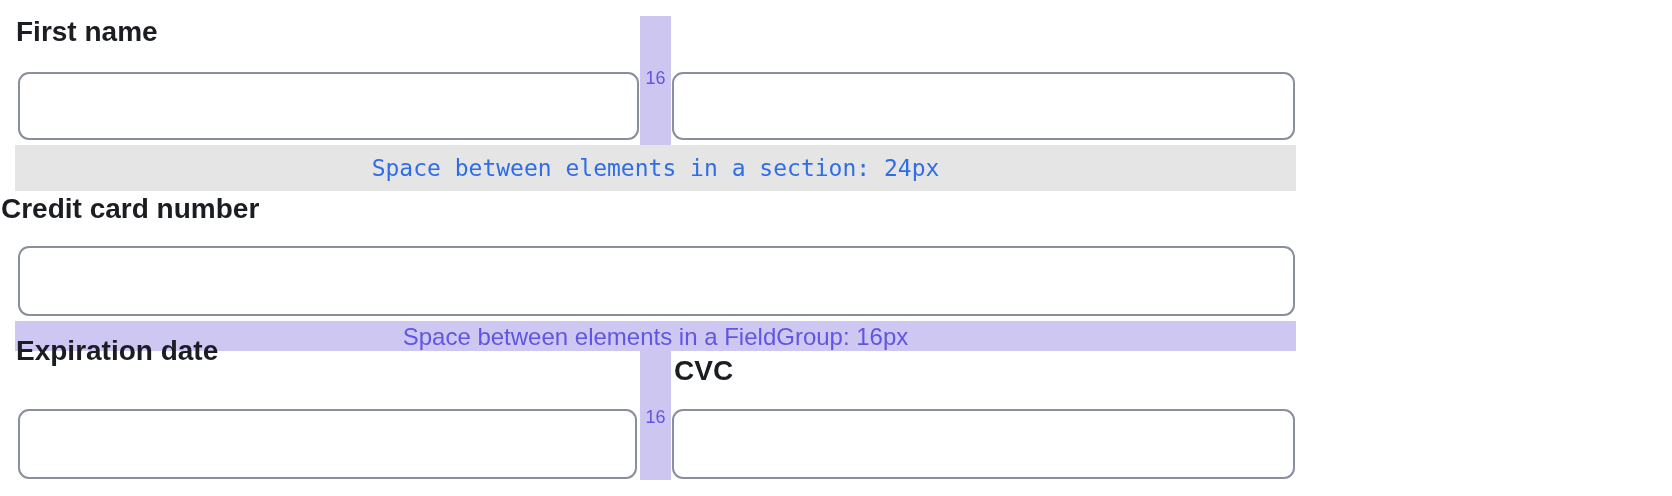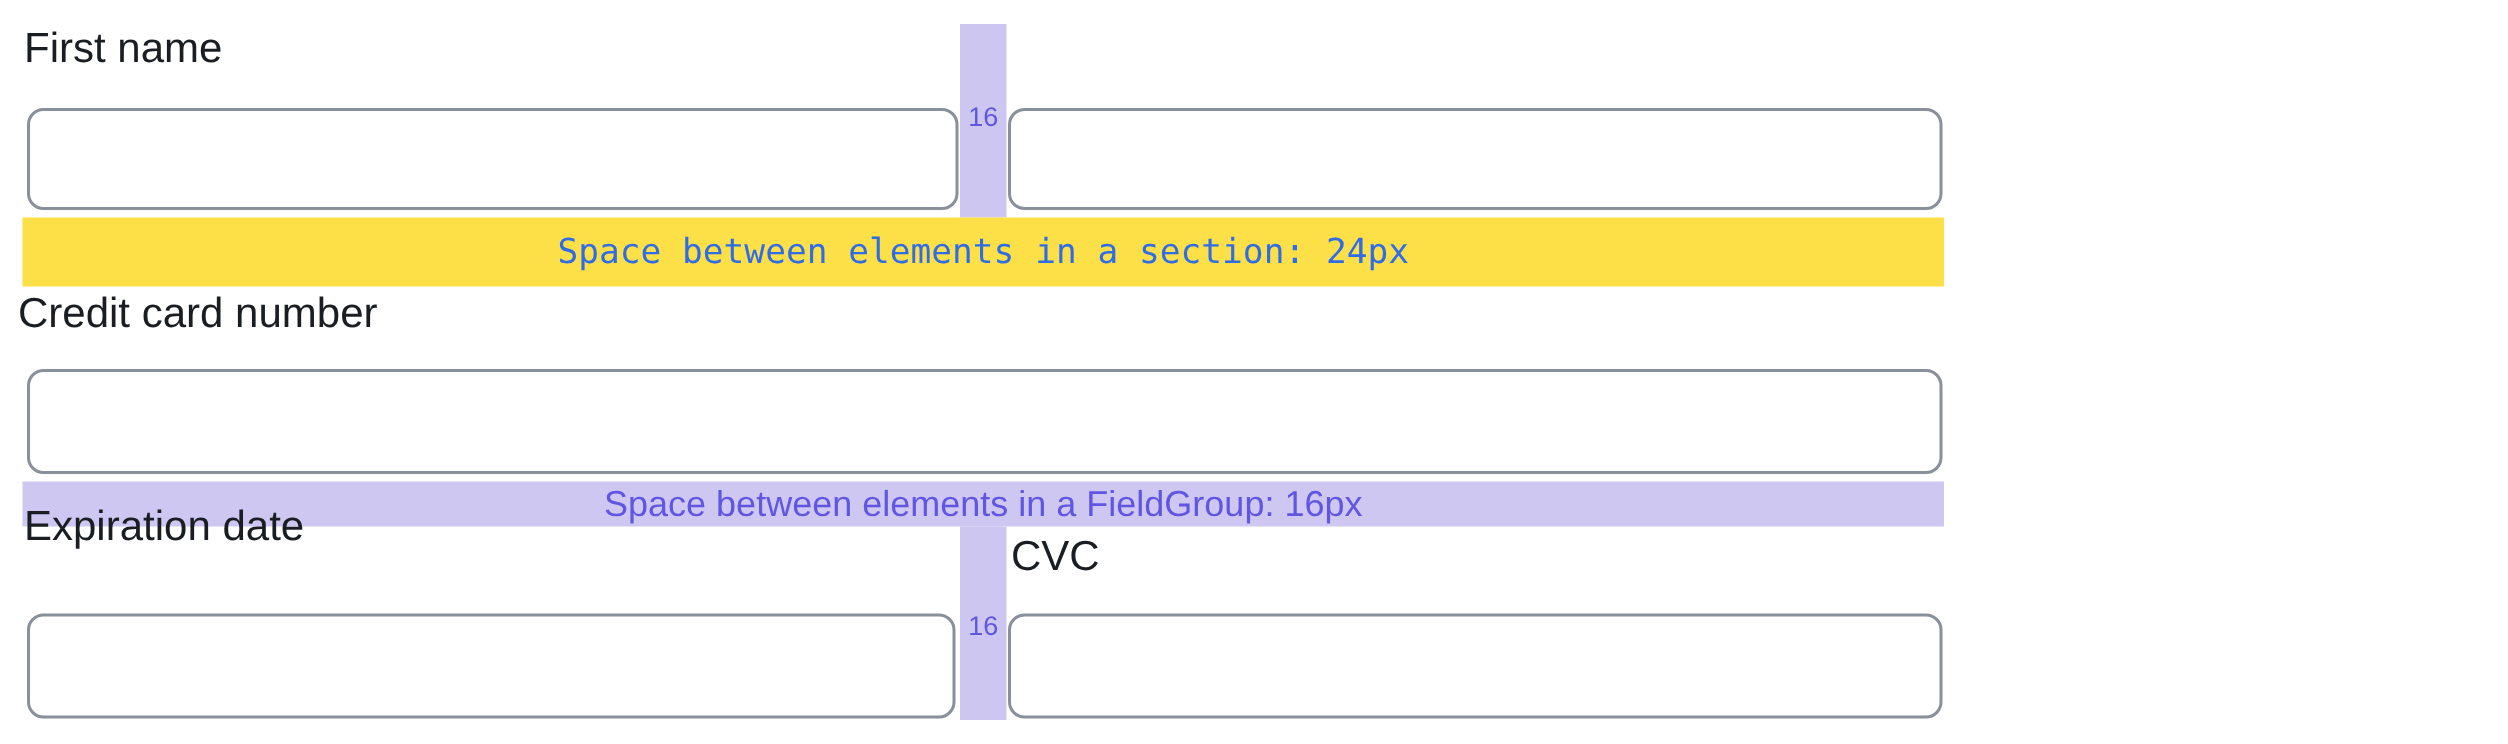--- a/index.html
+++ b/index.html
@@ -36,28 +36,28 @@
     color: #6156e2;
     line-height: 26px;
   }
   .num-row1 { top: 65px; }
   .num-row3 { top: 404px; }
 
   
   .field-label {
     position: absolute;
     font-size: 28px;
-    font-weight: 400;
+    font-weight: 700;
     color: #1a1d21;
     line-height: 34px;
     white-space: nowrap;
   }
   .lbl-first  { left: 16px;  top: 15px; }
   .lbl-last   { left: 675px; top: 15px; }
-  .lbl-card   { left: 12px;  top: 192px; }
+  .lbl-card   { left: 1px;  top: 192px; }
   .lbl-exp    { left: 16px;  top: 334px; }
   .lbl-cvc    { left: 674px; top: 354px; }
 
   
   .text-input {
     position: absolute;
     box-sizing: border-box;
     background: #ffffff;
     border: 2px solid #8a8f9c;
     border-radius: 11px;
@@ -78,21 +78,21 @@
     position: absolute;
     left: 15px;
     width: 1281px;
     display: flex;
     align-items: center;
     justify-content: center;
   }
   .banner-section {
     top: 145px;
     height: 46px;
-    background: #fde047;
+    background: #e5e5e5;
     color: #2f6de8;
     font-family: "DejaVu Sans Mono", monospace;
     font-size: 23px;
   }
   .banner-fieldgroup {
     top: 321px;
     height: 30px;
     background: #cdc7f1;
     color: #6156e2;
     font-family: "Liberation Sans", sans-serif;

